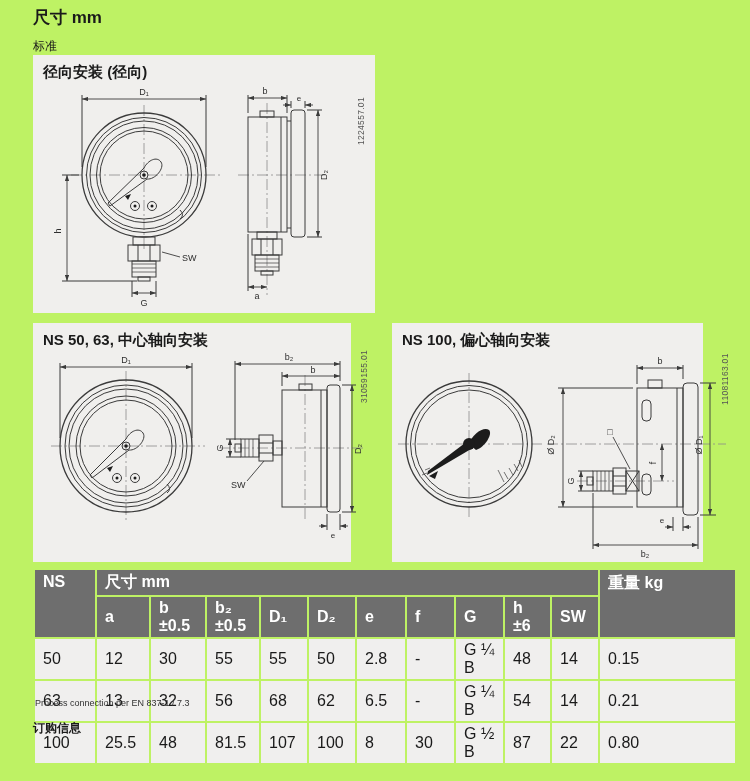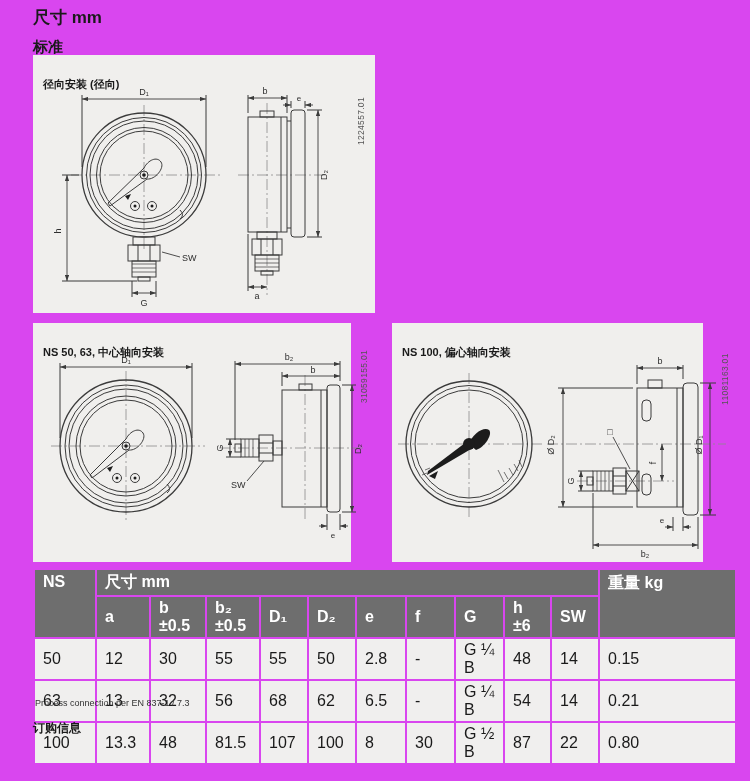--- a/index.html
+++ b/index.html
@@ -1,23 +1,23 @@
 <!DOCTYPE html>
 <html><head>
 <meta charset="utf-8">
 <style>
   * { margin:0; padding:0; box-sizing:border-box; }
   body { background:#ffffff; font-family:"Liberation Sans","DejaVu Sans",sans-serif; color:#1a1a1a; }
-  .page { position:relative; width:750px; height:781px; background:#d946ef; overflow:hidden; }
+  .page { position:relative; width:750px; height:781px; background:#bef264; overflow:hidden; }
 
   .h1 { position:absolute; left:33px; top:6px; font-size:17px; font-weight:bold; }
-  .h2 { position:absolute; left:33px; top:38px; font-size:15px; font-weight:bold; }
+  .h2 { position:absolute; left:33px; top:38px; font-size:12px; font-weight:normal; }
 
   .panel { position:absolute; background:#f0efed; }
-  .panel-label { position:absolute; left:10px; top:22px; font-size:11px; font-weight:bold; color:#1a1a1a; z-index:2; }
+  .panel-label { position:absolute; left:10px; top:8px; font-size:15px; font-weight:bold; color:#1a1a1a; z-index:2; }
   .panel svg { position:absolute; left:0; top:0; }
 
   svg .ln   { stroke:#3b3b3b; stroke-width:1; fill:none; }
   svg .ln2  { stroke:#3b3b3b; stroke-width:1.3; fill:none; }
   svg .cl   { stroke:#8a8a8a; stroke-width:0.8; fill:none; stroke-dasharray:11 3 2 3; }
   svg .dim  { stroke:#3b3b3b; stroke-width:0.9; fill:none; }
   svg .hatch{ stroke:#3b3b3b; stroke-width:0.7; }
   svg .blk  { fill:#1c1c1c; stroke:none; }
   svg text.dl   { font-size:9px; fill:#2e2e2e; }
   svg text.dls  { font-size:8px; fill:#2e2e2e; }
@@ -348,21 +348,21 @@
       <td class="d">62</td>
       <td class="d">6.5</td>
       <td class="d">-</td>
       <td class="d">G ¼ B</td>
       <td class="d">54</td>
       <td class="d">14</td>
       <td class="d">0.21</td>
     </tr>
     <tr>
       <td class="d">100</td>
-      <td class="d">13.3</td>
+      <td class="d">25.5</td>
       <td class="d">48</td>
       <td class="d">81.5</td>
       <td class="d">107</td>
       <td class="d">100</td>
       <td class="d">8</td>
       <td class="d">30</td>
       <td class="d">G ½ B</td>
       <td class="d">87</td>
       <td class="d">22</td>
       <td class="d">0.80</td>

